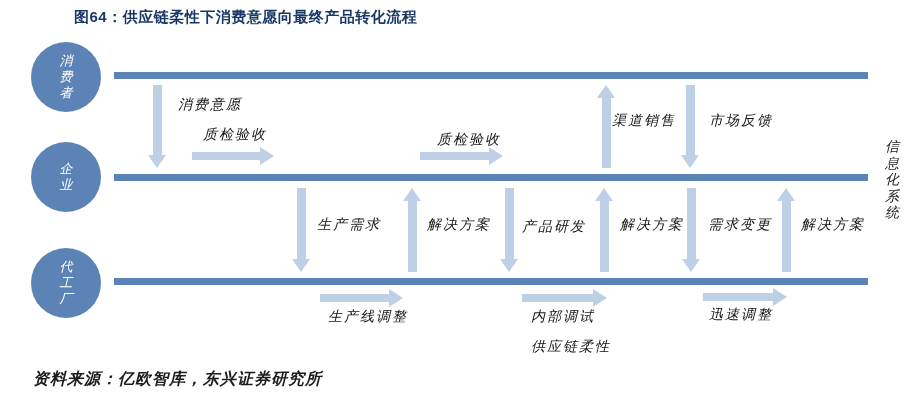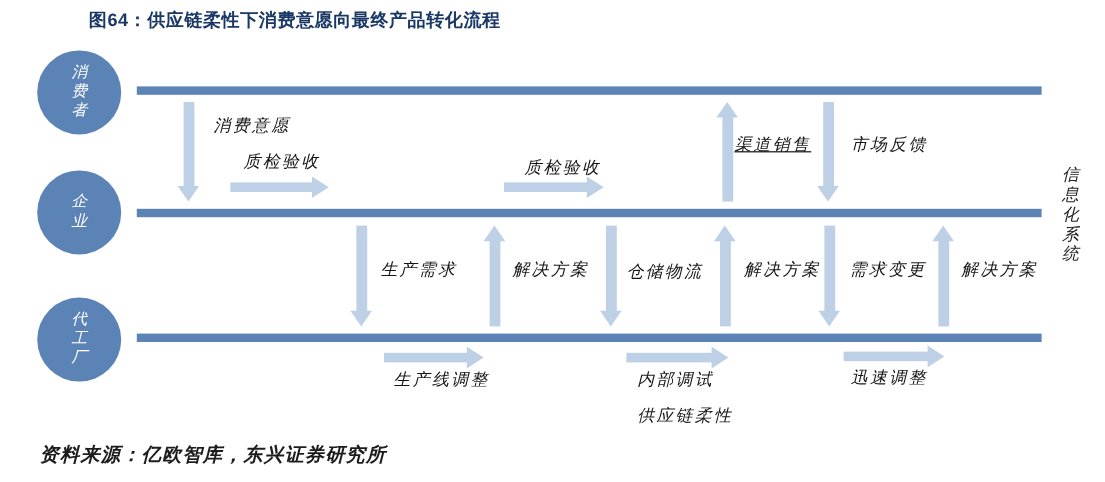--- a/index.html
+++ b/index.html
@@ -137,21 +137,21 @@
   <div class="flow-label" style="left:437px;top:131px;">质检验收</div>
   <div class="h-arrow" style="left:420px;top:147px;width:83px;">
     <div class="shaft"></div>
       <div class="head"></div>
   </div>
 
   <div class="v-arrow up" style="left:597px;top:85px;height:83px;">
     <div class="head"></div>
       <div class="shaft"></div>
   </div>
-  <div class="flow-label" style="left:612px;top:112px;text-decoration:underline;">渠道销售</div>
+  <div class="flow-label" style="left:612px;top:112px;">渠道销售</div>
 
   <div class="v-arrow down" style="left:681px;top:85px;height:83px;">
     <div class="shaft"></div>
       <div class="head"></div>
   </div>
   <div class="flow-label" style="left:709px;top:112px;">市场反馈</div>
 
   <div class="v-arrow down" style="left:292px;top:188px;height:84px;">
     <div class="shaft"></div>
       <div class="head"></div>
@@ -161,21 +161,21 @@
   <div class="v-arrow up" style="left:403px;top:188px;height:84px;">
     <div class="head"></div>
       <div class="shaft"></div>
   </div>
   <div class="flow-label" style="left:427px;top:216px;">解决方案</div>
 
   <div class="v-arrow down" style="left:500px;top:188px;height:84px;">
     <div class="shaft"></div>
       <div class="head"></div>
   </div>
-  <div class="flow-label" style="left:522px;top:218px;">仓储物流</div>
+  <div class="flow-label" style="left:522px;top:218px;">产品研发</div>
 
   <div class="v-arrow up" style="left:595px;top:188px;height:84px;">
     <div class="head"></div>
       <div class="shaft"></div>
   </div>
   <div class="flow-label" style="left:620px;top:216px;">解决方案</div>
 
   <div class="v-arrow down" style="left:682px;top:188px;height:84px;">
     <div class="shaft"></div>
       <div class="head"></div>

